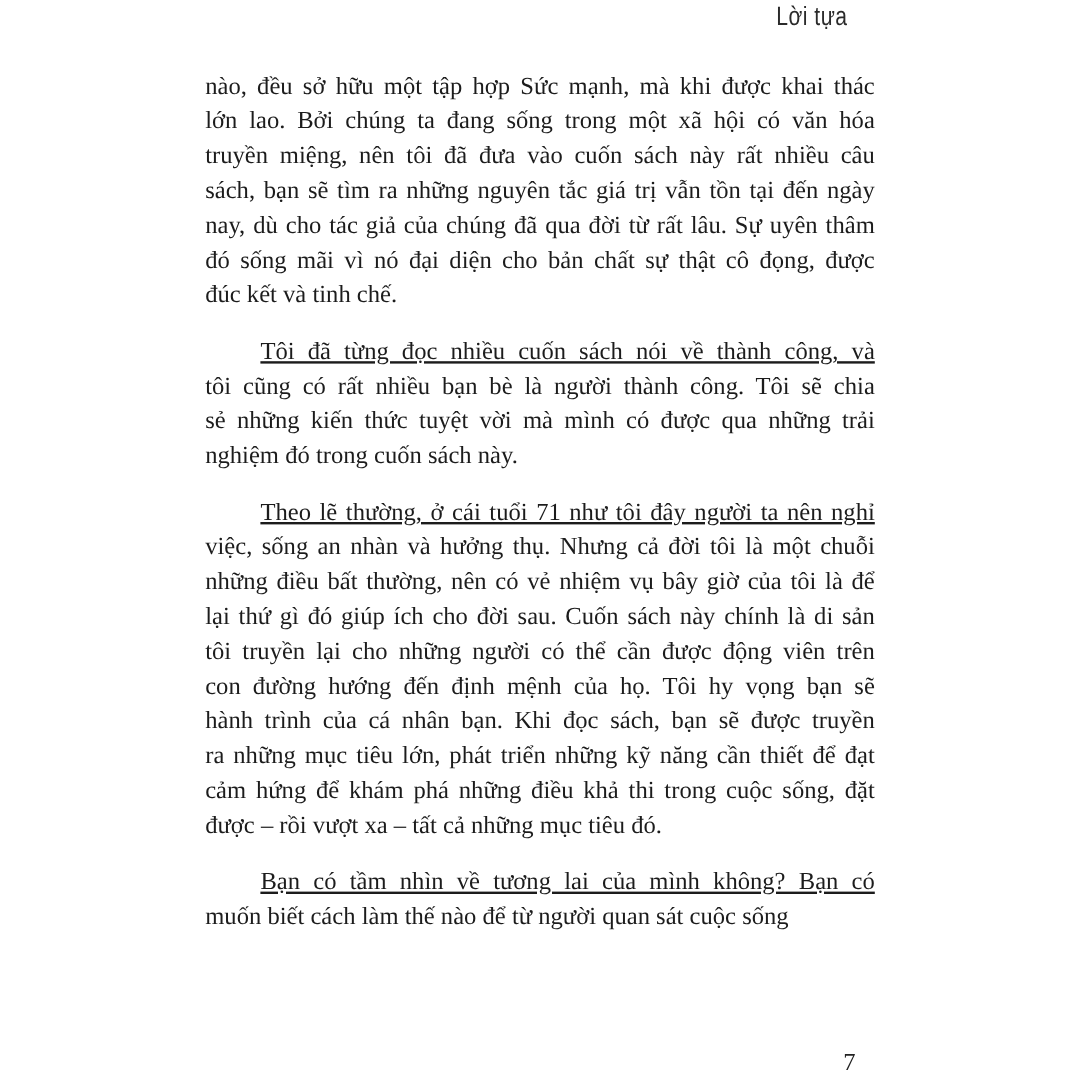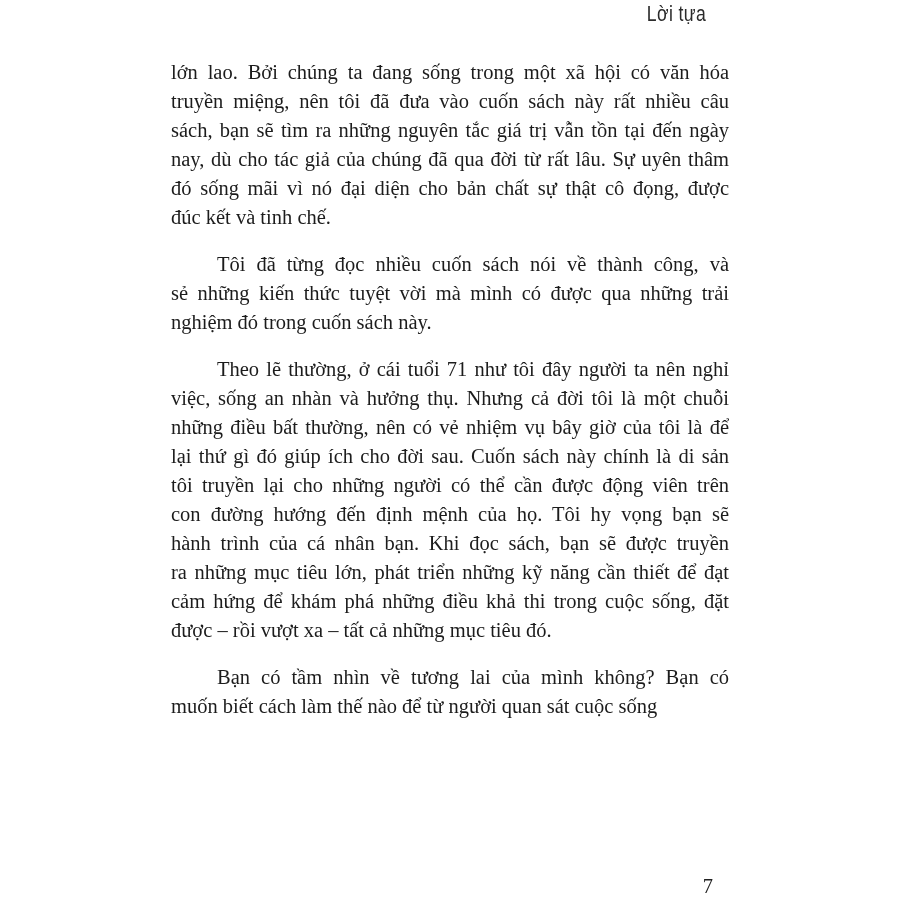--- a/index.html
+++ b/index.html
@@ -42,50 +42,52 @@
   .line {
     height: 29px;
     overflow: visible;
     text-align: justify;
     text-align-last: justify;
   }
   .line.last {
     text-align: right;
     text-align-last: left;
   }
-  .line.indent { text-indent: 46px; }
+  .line.indent { text-indent: 46px; text-decoration: underline; }
   .page-number {
     position: absolute;
     top: 874px;
     right: 183px;
     font-size: 20.5px;
     line-height: 24px;
     color: #222222;
   }
 </style>
 </head>
 <body>
 
 <div class="page">
 
   <div class="running-header">Lời tựa</div>
 
   <main class="body-text">
 
     <div class="para">
+      <div class="line">nào, đều sở hữu một tập hợp Sức mạnh, mà khi được khai thác</div>
       <div class="line">lớn lao. Bởi chúng ta đang sống trong một xã hội có văn hóa</div>
       <div class="line">truyền miệng, nên tôi đã đưa vào cuốn sách này rất nhiều câu</div>
       <div class="line">sách, bạn sẽ tìm ra những nguyên tắc giá trị vẫn tồn tại đến ngày</div>
       <div class="line">nay, dù cho tác giả của chúng đã qua đời từ rất lâu. Sự uyên thâm</div>
       <div class="line">đó sống mãi vì nó đại diện cho bản chất sự thật cô đọng, được</div>
       <div class="line last">đúc kết và tinh chế.</div>
     </div>
 
     <div class="para">
       <div class="line indent">Tôi đã từng đọc nhiều cuốn sách nói về thành công, và</div>
+      <div class="line">tôi cũng có rất nhiều bạn bè là người thành công. Tôi sẽ chia</div>
       <div class="line">sẻ những kiến thức tuyệt vời mà mình có được qua những trải</div>
       <div class="line last">nghiệm đó trong cuốn sách này.</div>
     </div>
 
     <div class="para">
       <div class="line indent">Theo lẽ thường, ở cái tuổi 71 như tôi đây người ta nên nghỉ</div>
       <div class="line">việc, sống an nhàn và hưởng thụ. Nhưng cả đời tôi là một chuỗi</div>
       <div class="line">những điều bất thường, nên có vẻ nhiệm vụ bây giờ của tôi là để</div>
       <div class="line">lại thứ gì đó giúp ích cho đời sau. Cuốn sách này chính là di sản</div>
       <div class="line">tôi truyền lại cho những người có thể cần được động viên trên</div>

